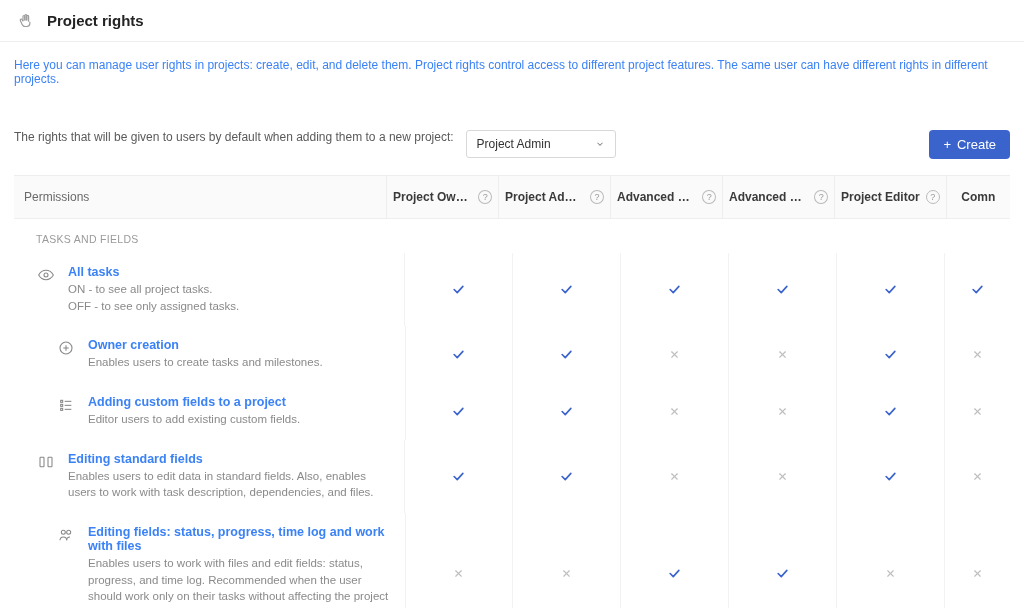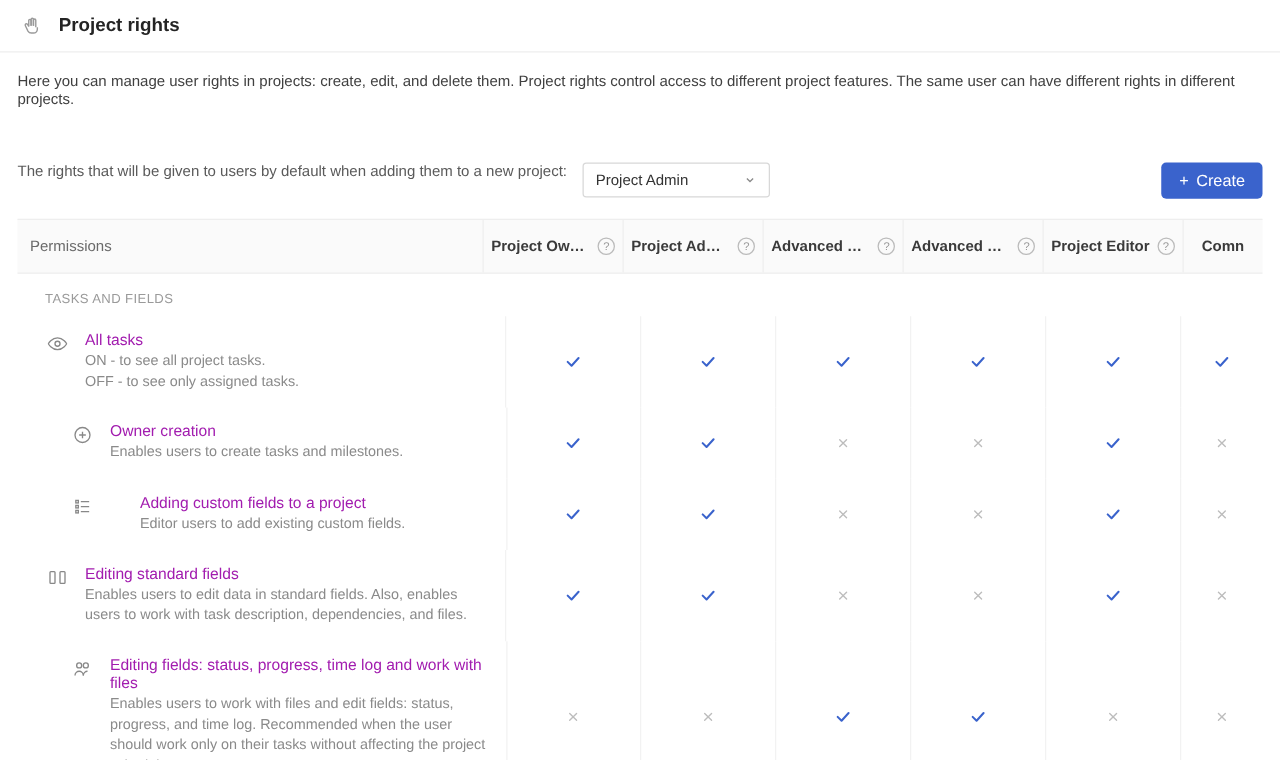--- a/index.html
+++ b/index.html
@@ -2,41 +2,41 @@
 <html><head>
 <meta charset="utf-8">
 <style>
   * { box-sizing: border-box; margin: 0; padding: 0; }
   body { font-family: -apple-system, BlinkMacSystemFont, "Segoe UI", Arial, sans-serif; font-size: 13px; color: #333; background: #fff; }
   .page { width: 1024px; }
   .titlebar { display: flex; align-items: center; padding: 12px 18px; border-bottom: 1px solid #eee; }
   .titlebar .hand { margin-right: 14px; color: #9a9a9a; font-size: 15px; }
   .titlebar h1 { font-size: 15px; font-weight: 700; color: #242424; }
   .content { padding: 16px 14px 0 14px; }
-  .intro { font-size: 12px; color: #404040; margin-bottom: 18px; }
+  .intro { font-size: 12px; color: #3b82f6; margin-bottom: 18px; }
   .toolbar { display: flex; align-items: flex-start; margin-bottom: 16px; margin-top: 44px; }
   .toolbar-label { font-size: 12px; color: #5a5a5a; margin-right: 12px; }
   .select { display: inline-flex; align-items: center; justify-content: space-between; border: 1px solid #d8d8d8; border-radius: 3px; padding: 6px 10px; min-width: 150px; font-size: 12px; color: #333; background: #fff; cursor: pointer; }
   .select .caret { color: #8a8a8a; margin-left: 30px; }
   .create-btn { margin-left: auto; display: inline-flex; align-items: center; background: #3a63cc; color: #fff; border: none; border-radius: 4px; padding: 7px 14px; font-size: 13px; cursor: pointer; }
   .create-btn .plus { margin-right: 6px; font-size: 13px; }
   .grid { width: 100%; }
   .grid-header { display: flex; border-top: 1px solid #eee; border-bottom: 1px solid #eee; background: #fafafa; justify-content: center; }
   .col-perm { width: 404px; padding: 14px 10px; font-size: 12px; color: #6a6a6a; }
   .col-perm-header { font-weight: 400; padding-left: 10px; }
   .col { width: 112px; display: flex; align-items: center; justify-content: center; border-left: 1px solid #eee; padding: 14px 6px; font-size: 12px; color: #3a3a3a; font-weight: 600; position: relative; }
   .col.last { width: 69px; border-right: none; }
   .col .qmark { margin-left: 6px; width: 14px; height: 14px; border-radius: 50%; border: 1px solid #bbb; display: inline-flex; align-items: center; justify-content: center; font-size: 9px; color: #999; font-weight: 400; }
   .col .name { white-space: nowrap; overflow: hidden; text-overflow: ellipsis; max-width: 80px; display: inline-block; }
   .section-label { font-size: 10.5px; letter-spacing: 0.3px; color: #9a9a9a; padding: 14px 10px 8px 22px; }
   .row { display: flex; }
   .row .col-perm { display: flex; padding: 12px 10px 12px 20px; }
   .row.nested .col-perm { padding-left: 40px; }
   .row .icon { width: 24px; flex: 0 0 24px; color: #888; margin-right: 10px; margin-top: 2px; display:flex; align-items:flex-start; justify-content:center; }
-  .perm-title { font-size: 12.5px; font-weight: 400; color: #a21caf; }
+  .perm-title { font-size: 12.5px; font-weight: 700; color: #3b82f6; }
   .perm-desc { font-size: 11.5px; color: #8a8a8a; margin-top: 2px; line-height: 1.45; }
   .cell { width: 112px; border-left: 1px solid #f2f2f2; display: flex; align-items: center; justify-content: center; }
   .cell.last { width: 69px; }
   .check { color: #3a63cc; }
   .cross { color: #bdbdbd; font-size: 12px; }
   svg { display: block; }
 </style>
 </head>
 <body>
 <div class="page">
@@ -224,21 +224,21 @@
               <div class="icon">
                 <svg width="16" height="16" viewBox="0 0 24 24" fill="none" stroke="currentColor" stroke-width="1.6">
                   <rect x="4" y="5" width="3" height="3"></rect>
                   <line x1="10" y1="6.5" x2="20" y2="6.5"></line>
                   <rect x="4" y="11" width="3" height="3"></rect>
                   <line x1="10" y1="12.5" x2="20" y2="12.5"></line>
                   <rect x="4" y="17" width="3" height="3"></rect>
                   <line x1="10" y1="18.5" x2="20" y2="18.5"></line>
                 </svg>
               </div>
-              <div style="flex: 1 1 0%; margin-left: 24px;">
+              <div style="flex: 1 1 0%;">
                 <div class="perm-title">Adding custom fields to a project</div>
                 <div class="perm-desc">Editor users to add existing custom fields.</div>
               </div>
             </div>
             <div class="cell">
               <span class="check">
                 <svg width="15" height="15" viewBox="0 0 24 24" fill="none" stroke="currentColor" stroke-width="2.6" stroke-linecap="round" stroke-linejoin="round">
                   <polyline points="5 12 10 17 19 7"></polyline>
                 </svg>
               </span>

